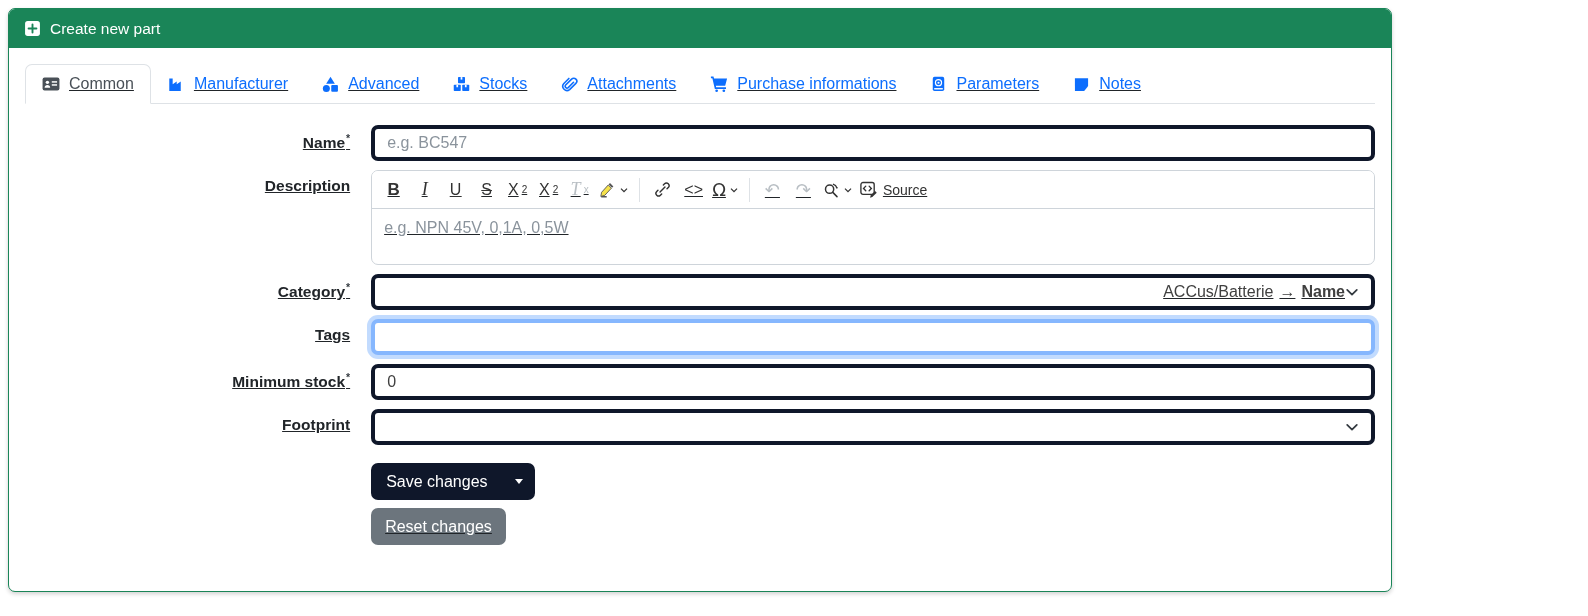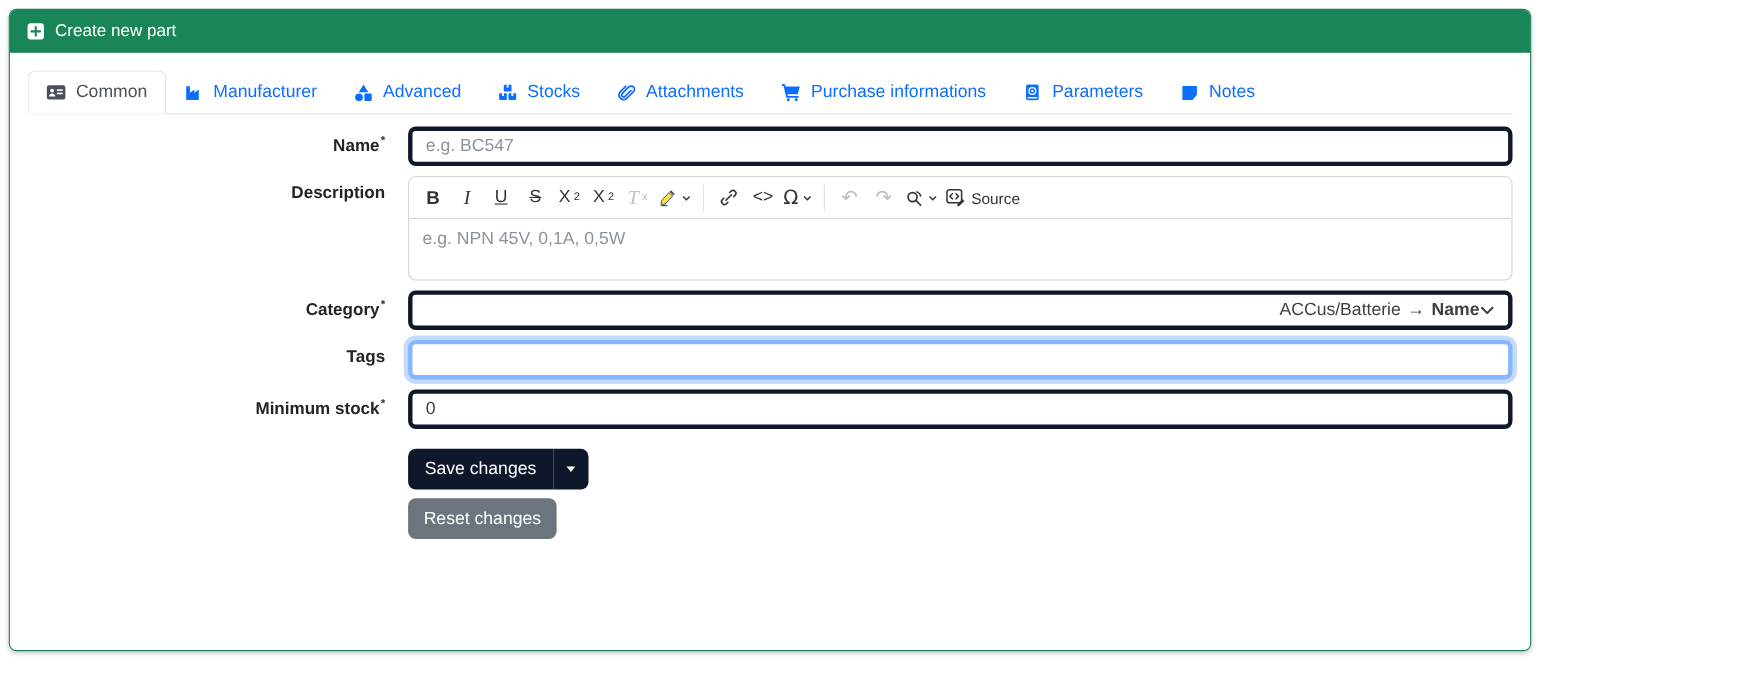--- a/index.html
+++ b/index.html
@@ -7,34 +7,34 @@
     font-family: "Liberation Sans", sans-serif; color: #212529; }
 
   .card { position: absolute; left: 8px; top: 8px; width: 1384px; height: 584px;
     background: #fff; border: 1px solid #1a8558; border-radius: 7px;
     box-shadow: 0 2px 4px rgba(0,0,0,.18); overflow: hidden; }
 
   .card-header { height: 39px; background: #1a8558; color: #fff;
     display: flex; align-items: center; gap: 9px; padding: 0 15px; font-size: 15.5px; }
   .hdr-icon { display: inline-flex; }
 
-  .card-body { padding: 16px; }
+  .card-body { padding: 16px; text-decoration: underline; }
 
   
   .nav-tabs { display: flex; align-items: flex-end; border-bottom: 1px solid #dee2e6; }
   .nav-link { display: flex; align-items: center; gap: 9px; padding: 10px 16px;
     font-size: 16px; color: #0d6efd; cursor: pointer; text-decoration: none;
     border: 1px solid transparent; border-top-left-radius: 7px; border-top-right-radius: 7px;
     margin-bottom: -1px; background: transparent; }
   .nav-link.active { color: #495057; background: #fff;
     border-color: #dee2e6 #dee2e6 #fff; }
   .tab-icon { display: inline-flex; }
 
   
-  form { margin-top: 11px; }
+  form { margin-top: 21px; }
   .frow { display: flex; margin-bottom: 9px; }
   .flabel { width: 386px; padding-right: 21px; padding-top: 7px;
     text-align: right; font-weight: 700; font-size: 15.5px; color: #212529; }
   .flabel sup { font-size: 10.5px; font-weight: 700; color: #343a40; margin-left: 1px; }
   .ffield { width: 1127px; }
 
   .form-control, .form-select {
     width: 100%; height: 36px; border: 4px solid #0f172a; border-radius: 7px;
     padding: 6px 12px; font-size: 16px; color: #404040; background: #fff;
     font-family: "Liberation Sans", sans-serif; outline: none; }
@@ -330,20 +330,35 @@
 
       <div class="frow">
         <label class="flabel">
           <span>Minimum stock</span><sup>*</sup>
         </label>
         <div class="ffield">
           <input class="form-control" type="text" value="0" style="">
         </div>
       </div>
 
+      <div class="frow">
+        <label class="flabel">
+          <span>Footprint</span>
+        </label>
+        <div class="ffield">
+          <div class="form-select">
+            <span class="sel-text"></span>
+            <span>
+              <svg width="14" height="14" viewBox="0 0 16 16" fill="none" stroke="#343a40" stroke-width="2" stroke-linecap="round" stroke-linejoin="round">
+                  <path d="M2.5 5.5L8 11l5.5-5.5"></path>
+                </svg>
+            </span>
+          </div>
+        </div>
+      </div>
 
       <div class="frow btn-area">
         <div class="flabel"></div>
         <div class="ffield">
           <div class="btn-group">
             <button type="button" class="btn btn-primary btn-main">Save changes</button>
             <button type="button" class="btn btn-primary btn-toggle">
               <span class="caret"></span>
             </button>
           </div>

